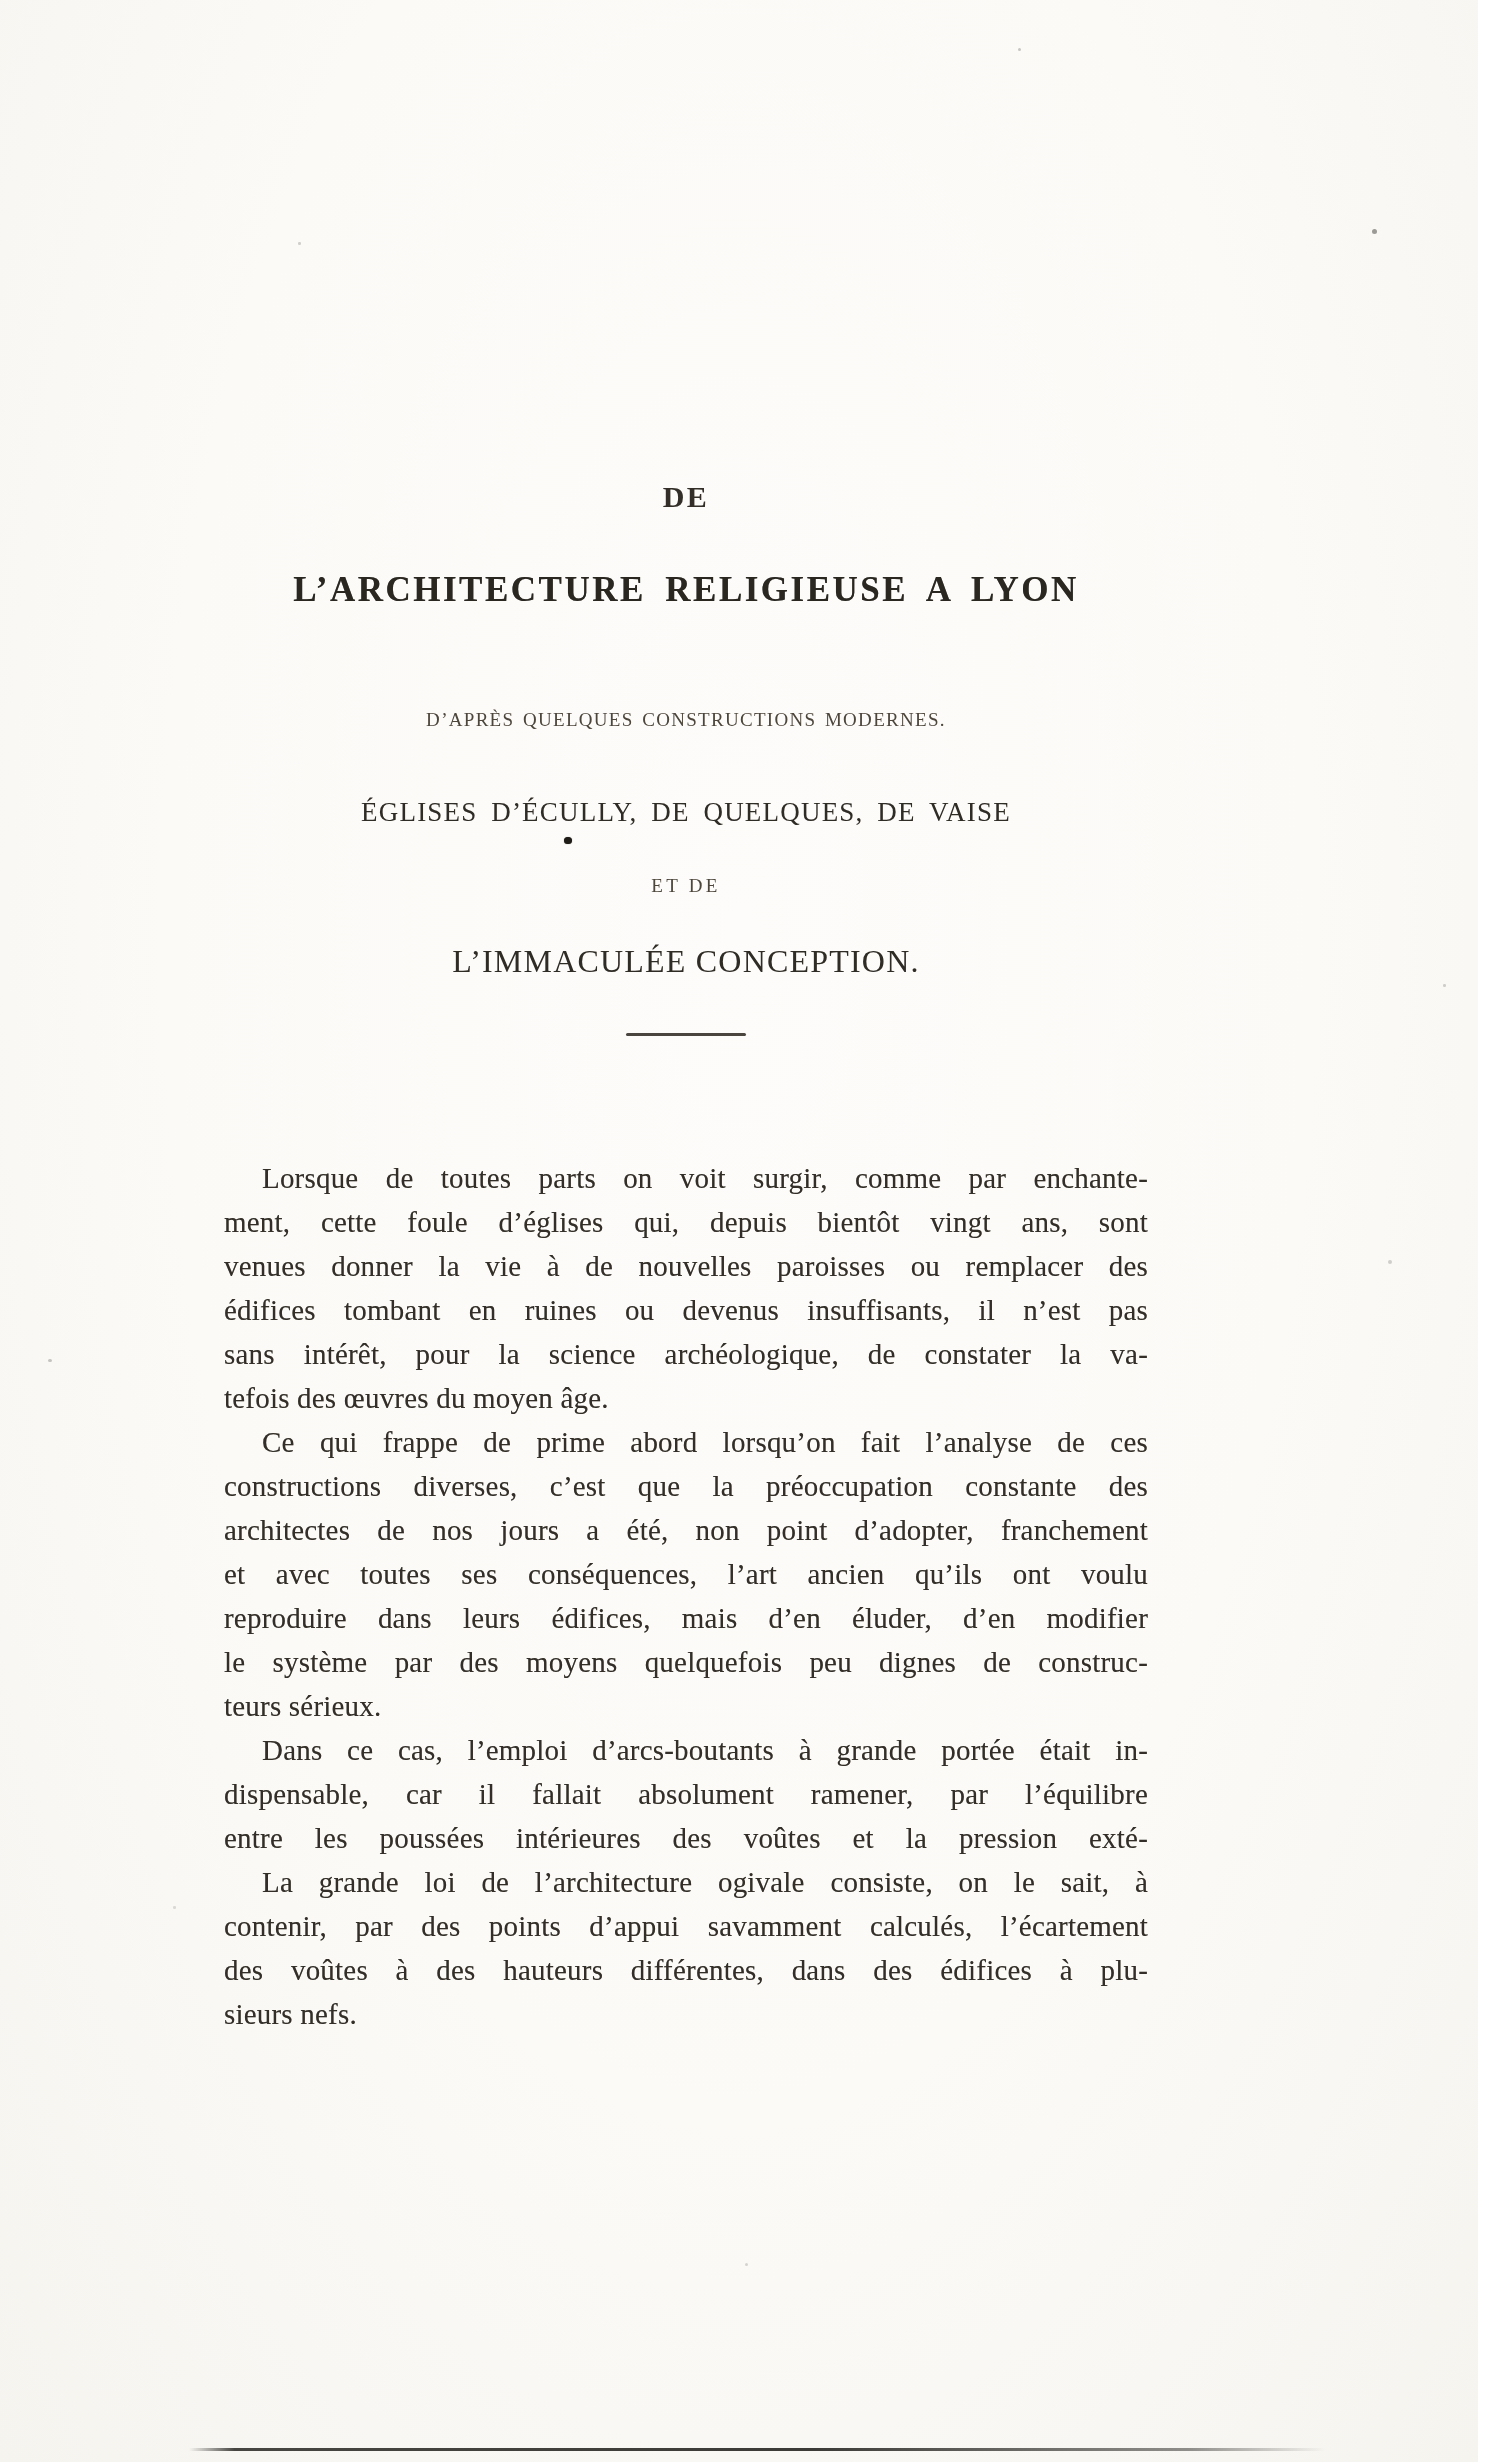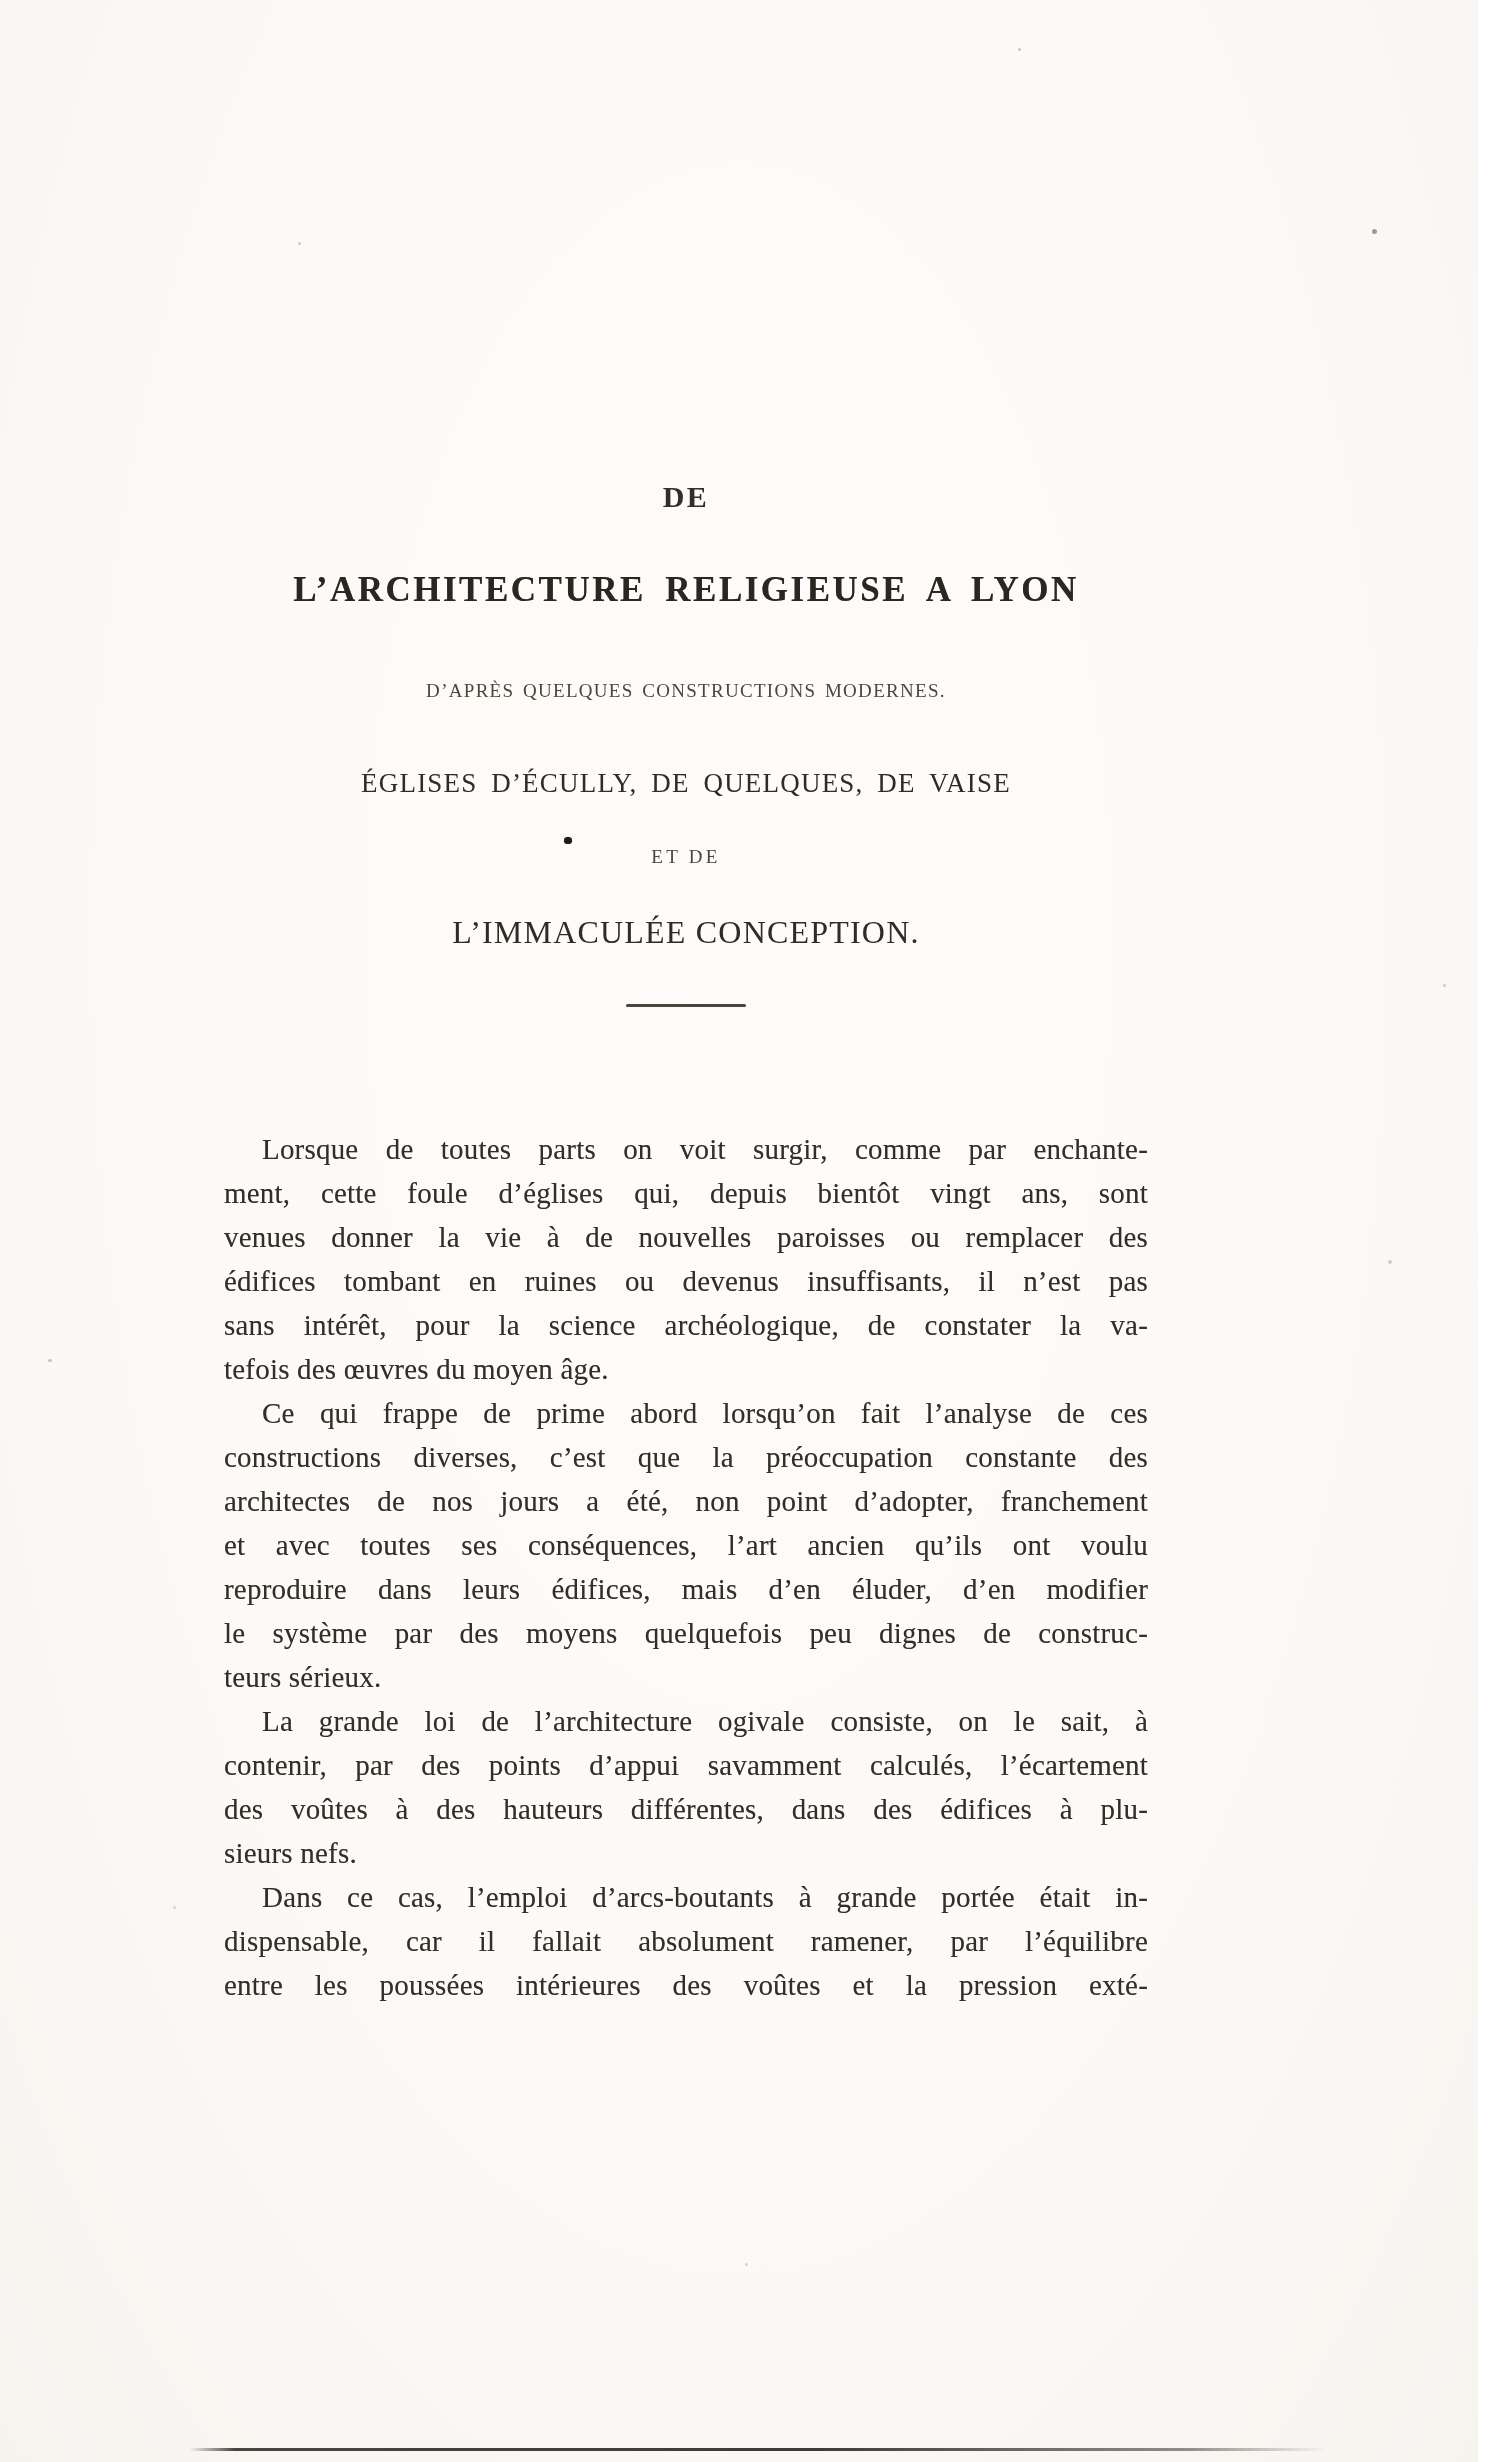--- a/index.html
+++ b/index.html
@@ -28,21 +28,21 @@
     color: var(--ink, #2e2b26);
   }
   .title {
     margin: 49px 0 0 0;
     font-size: 35px; line-height: 51px;
     font-weight: 700; letter-spacing: 2.5px; word-spacing: 8.2px;
     color: #2a2721;
     text-shadow: 0 0 0.5px rgba(42,39,33,.55);
   }
   .sub-small {
-    margin-top: 63px;
+    margin-top: 92px;
     font-size: 19px; line-height: 25px;
     letter-spacing: 1.3px; word-spacing: 2.5px;
     color: var(--ink-light, #4d463c);
   }
   .sub-medium {
     margin-top: 63px;
     font-size: 27px; line-height: 35px;
     letter-spacing: 1.2px; word-spacing: 5.8px;
     color: #2f2b25;
   }
@@ -140,29 +140,29 @@
         <div class="para">
           <div class="line first">Ce qui frappe de prime abord lorsqu’on fait l’analyse de ces</div>
           <div class="line">constructions diverses, c’est que la préoccupation constante des</div>
           <div class="line">architectes de nos jours a été, non point d’adopter, franchement</div>
           <div class="line">et avec toutes ses conséquences, l’art ancien qu’ils ont voulu</div>
           <div class="line">reproduire dans leurs édifices, mais d’en éluder, d’en modifier</div>
           <div class="line">le système par des moyens quelquefois peu dignes de construc-</div>
           <div class="line last-flush">teurs sérieux.</div>
         </div>
         <div class="para">
+          <div class="line first">Dans ce cas, l’emploi d’arcs-boutants à grande portée était in-</div>
+          <div class="line">dispensable, car il fallait absolument ramener, par l’équilibre</div>
+          <div class="line">entre les poussées intérieures des voûtes et la pression exté-</div>
+        </div>
+        <div class="para">
           <div class="line first">La grande loi de l’architecture ogivale consiste, on le sait, à</div>
           <div class="line">contenir, par des points d’appui savamment calculés, l’écartement</div>
           <div class="line">des voûtes à des hauteurs différentes, dans des édifices à plu-</div>
           <div class="line last-flush">sieurs nefs.</div>
-        </div>
-        <div class="para">
-          <div class="line first">Dans ce cas, l’emploi d’arcs-boutants à grande portée était in-</div>
-          <div class="line">dispensable, car il fallait absolument ramener, par l’équilibre</div>
-          <div class="line">entre les poussées intérieures des voûtes et la pression exté-</div>
         </div>
       </div>
   </div>
 
   <div class="ink-dot"></div>
   <div class="speck" style="left:1372px;top:229px;width:5px;height:5px;opacity:.45"></div>
   <div class="speck" style="left:1018px;top:48px;width:3.3px;height:3.3px;opacity:.25"></div>
   <div class="speck" style="left:298px;top:242px;width:2.5px;height:2.5px;opacity:.2"></div>
   <div class="speck" style="left:48px;top:1359px;width:4.1px;height:3.3px;opacity:.25"></div>
   <div class="speck" style="left:1388px;top:1260px;width:4.1px;height:4.1px;opacity:.2"></div>

